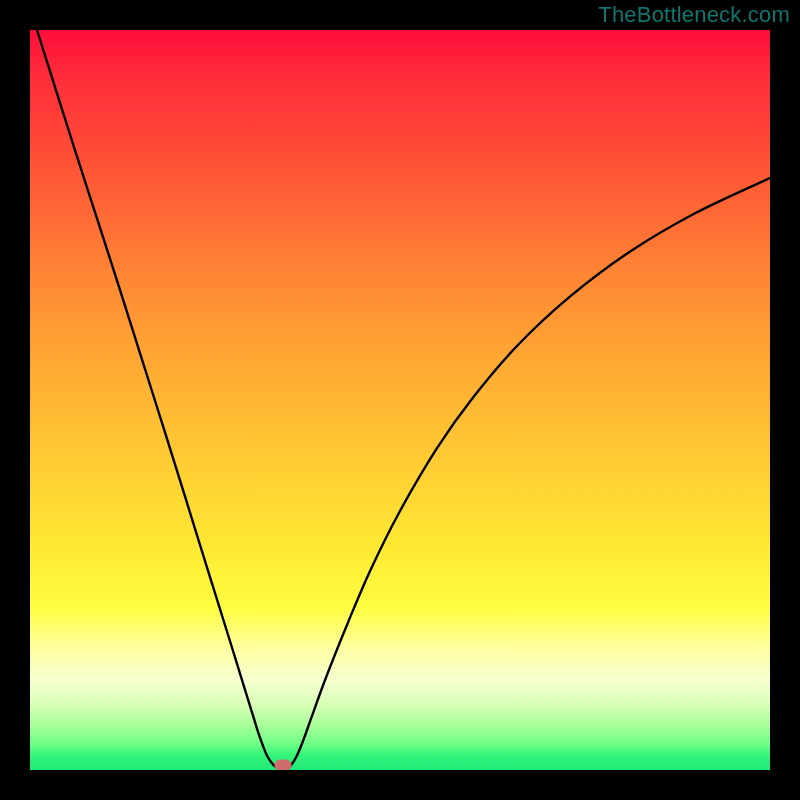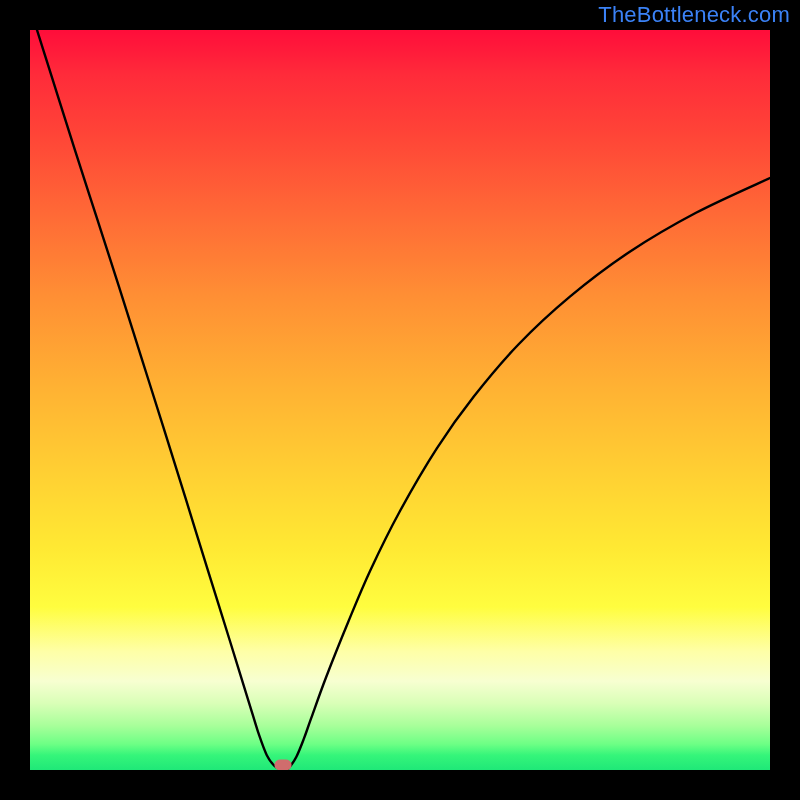--- a/index.html
+++ b/index.html
@@ -14,21 +14,21 @@
   .frame {
     position: relative;
     width: 800px;
     height: 800px;
     background: #000;
   }
   .watermark {
     position: absolute;
     top: 2px;
     right: 10px;
-    color: #3b82f6;
+    color: #0f766e;
     font-size: 22px;
     font-weight: 500;
     letter-spacing: 0.2px;
     z-index: 5;
   }
   .plot {
     position: absolute;
     left: 30px;
     top: 30px;
     width: 740px;

